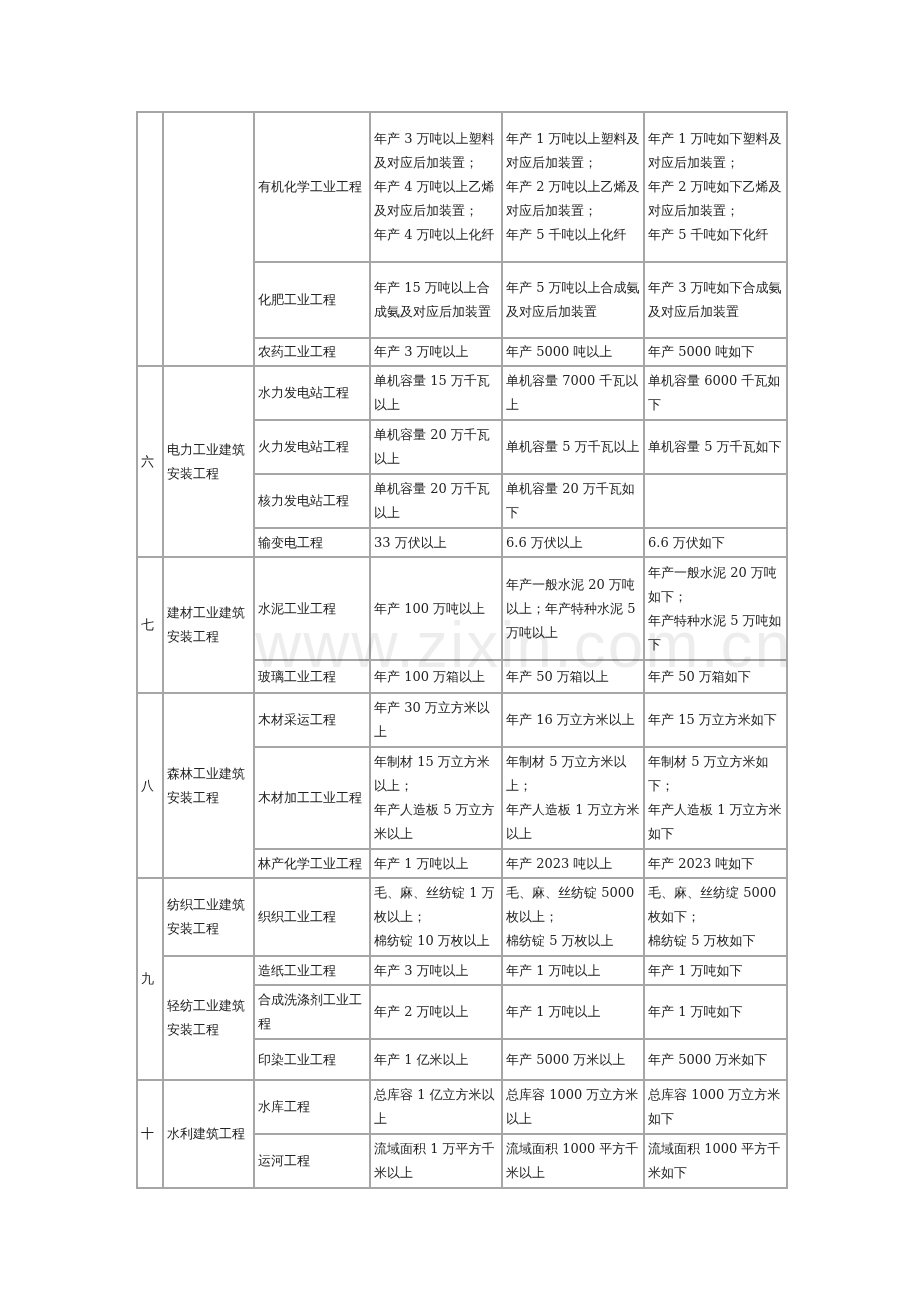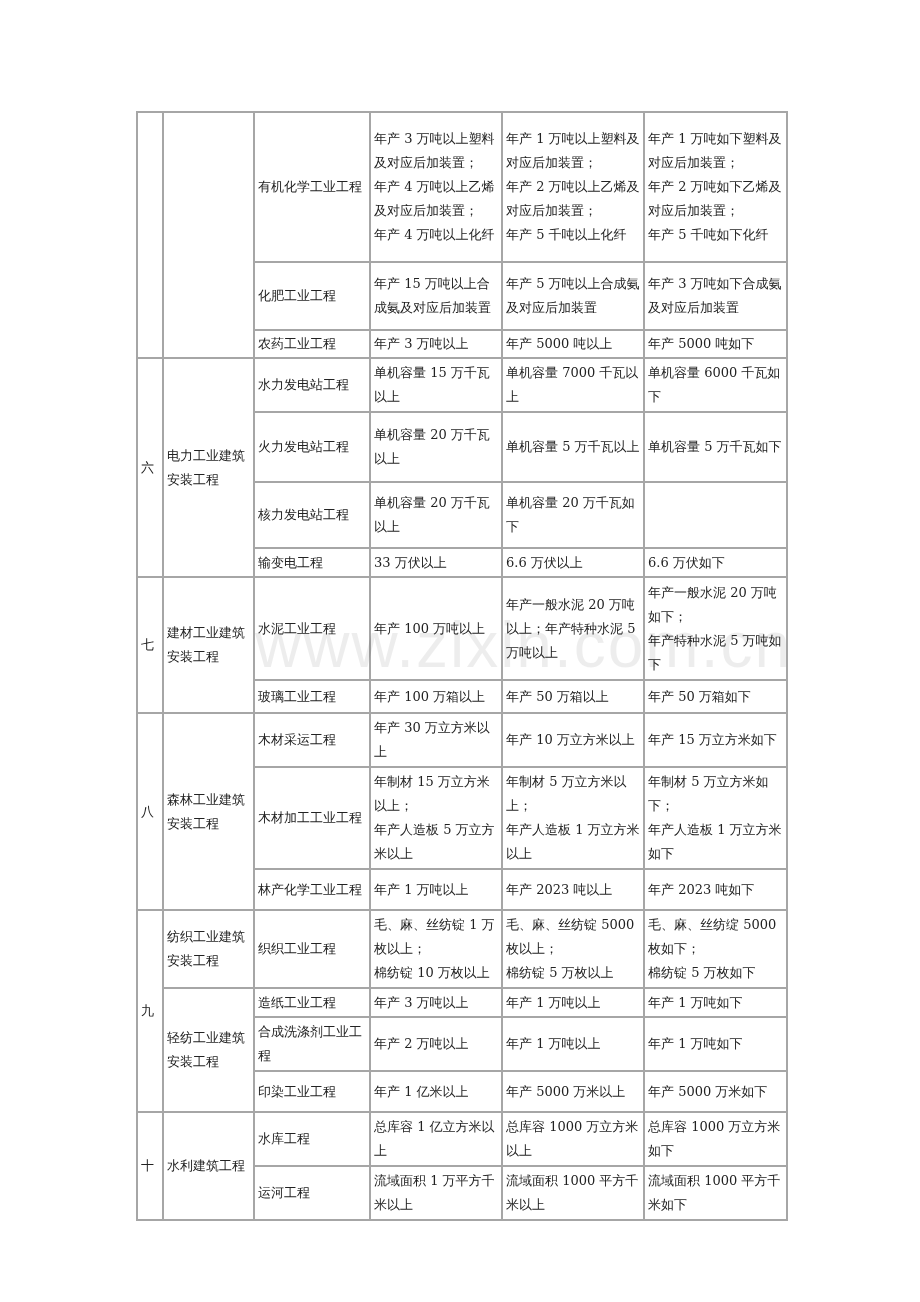--- a/index.html
+++ b/index.html
@@ -44,21 +44,21 @@
           <span class="line">年产 1 万吨以上塑料及对应后加装置；</span>
           <span class="line">年产 2 万吨以上乙烯及对应后加装置；</span>
           <span class="line">年产 5 千吨以上化纤</span>
         </td>
         <td>
           <span class="line">年产 1 万吨如下塑料及对应后加装置；</span>
           <span class="line">年产 2 万吨如下乙烯及对应后加装置；</span>
           <span class="line">年产 5 千吨如下化纤</span>
         </td>
       </tr>
-      <tr style="height: 68px;">
+      <tr style="height: 76px;">
         <td>化肥工业工程</td>
         <td>
           <span class="line">年产 15 万吨以上合成氨及对应后加装置</span>
         </td>
         <td>
           <span class="line">年产 5 万吨以上合成氨及对应后加装置</span>
         </td>
         <td>
           <span class="line">年产 3 万吨如下合成氨及对应后加装置</span>
         </td>
@@ -82,33 +82,33 @@
         <td>
           <span class="line">单机容量 15 万千瓦以上</span>
         </td>
         <td>
           <span class="line">单机容量 7000 千瓦以上</span>
         </td>
         <td>
           <span class="line">单机容量 6000 千瓦如下</span>
         </td>
       </tr>
-      <tr style="height: 70px;">
+      <tr style="height: 54px;">
         <td>火力发电站工程</td>
         <td>
           <span class="line">单机容量 20 万千瓦以上</span>
         </td>
         <td>
           <span class="line">单机容量 5 万千瓦以上</span>
         </td>
         <td>
           <span class="line">单机容量 5 万千瓦如下</span>
         </td>
       </tr>
-      <tr style="height: 66px; margin-left: 24px;">
+      <tr style="height: 54px; margin-left: 24px;">
         <td>核力发电站工程</td>
         <td>
           <span class="line">单机容量 20 万千瓦以上</span>
         </td>
         <td>
           <span class="line">单机容量 20 万千瓦如下</span>
         </td>
         <td>
           <span class="line"></span>
         </td>
@@ -153,42 +153,42 @@
         </td>
       </tr>
       <tr style="height: 54px;">
         <td class="num" rowspan="3">八</td>
         <td rowspan="3">森林工业建筑安装工程</td>
         <td>木材采运工程</td>
         <td>
           <span class="line">年产 30 万立方米以上</span>
         </td>
         <td>
-          <span class="line">年产 10 万立方米以上</span>
+          <span class="line">年产 16 万立方米以上</span>
         </td>
         <td>
           <span class="line">年产 15 万立方米如下</span>
         </td>
       </tr>
       <tr style="height: 102px;">
         <td>木材加工工业工程</td>
         <td>
           <span class="line">年制材 15 万立方米以上；</span>
           <span class="line">年产人造板 5 万立方米以上</span>
         </td>
         <td>
           <span class="line">年制材 5 万立方米以上；</span>
           <span class="line">年产人造板 1 万立方米以上</span>
         </td>
         <td>
           <span class="line">年制材 5 万立方米如下；</span>
           <span class="line">年产人造板 1 万立方米如下</span>
         </td>
       </tr>
-      <tr style="height: 41px;">
+      <tr style="height: 29px;">
         <td>林产化学工业工程</td>
         <td>
           <span class="line">年产 1 万吨以上</span>
         </td>
         <td>
           <span class="line">年产 2023 吨以上</span>
         </td>
         <td>
           <span class="line">年产 2023 吨如下</span>
         </td>

